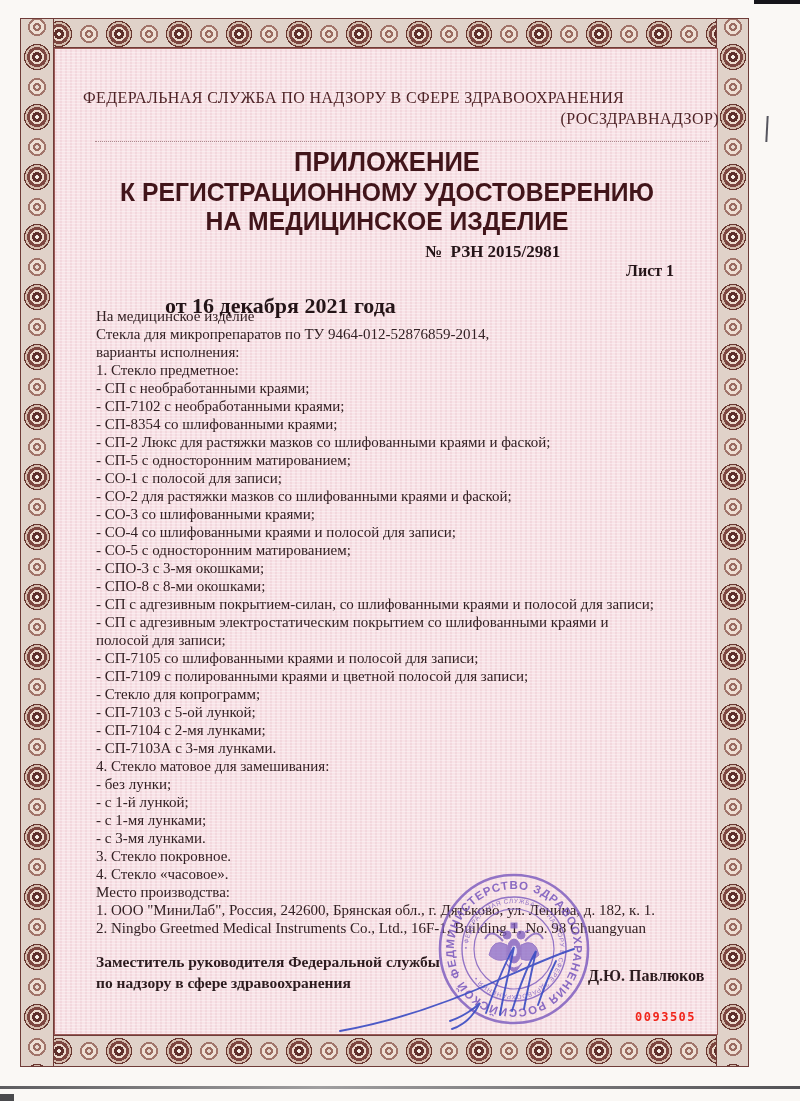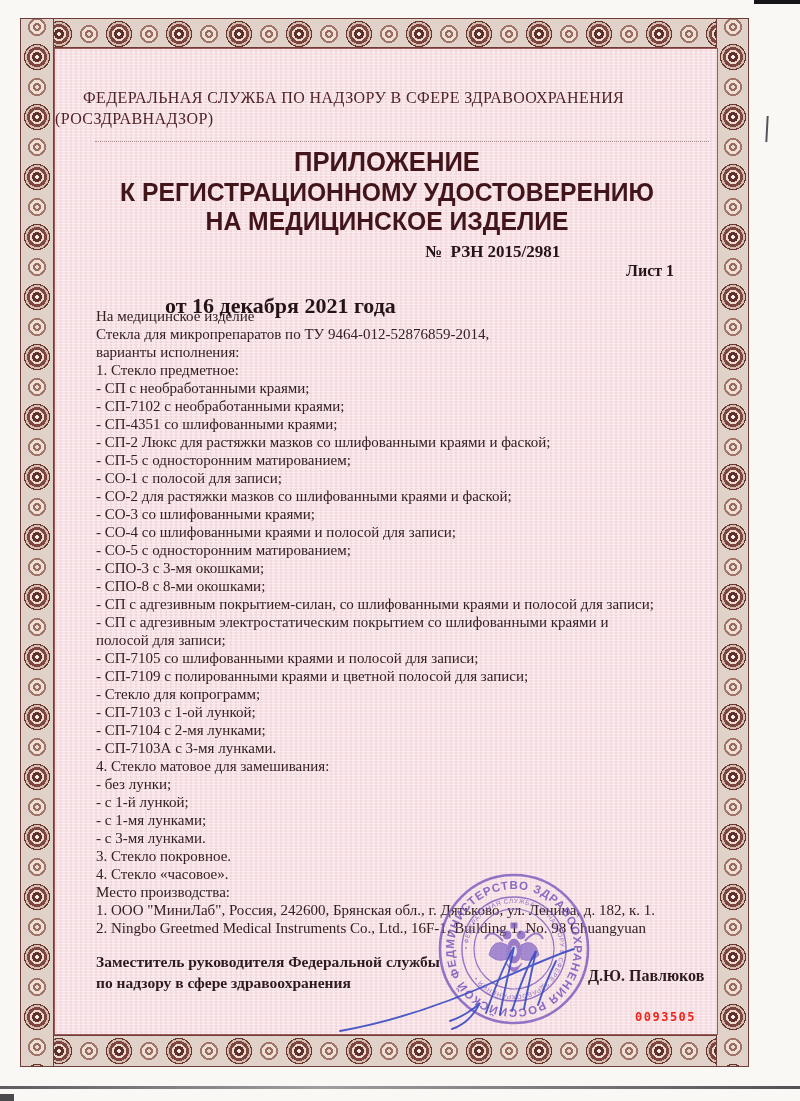--- a/index.html
+++ b/index.html
@@ -22,21 +22,21 @@
   .band-right{left:716px;top:18px;width:33px;height:1049px;}
 
   
   .inner{position:absolute;left:54px;top:48px;width:664px;height:987px;box-sizing:border-box;
     background-color:#f8e3e7;border:1.5px solid #9c5a58;
     background-image:
       repeating-linear-gradient(0deg, rgba(255,255,255,0.35) 0 1px, rgba(255,255,255,0) 1px 3px),
       repeating-linear-gradient(90deg, rgba(224,172,184,0.22) 0 2px, rgba(0,0,0,0) 2px 5px);}
 
   .org1{position:absolute;left:0;top:40px;width:664px;text-align:left;font-size:16px;color:#4e2326;letter-spacing:.4px;white-space:nowrap;margin-left:28px;}
-  .org2{position:absolute;left:0;top:61px;width:664px;text-align:left;font-size:16px;color:#4e2326;letter-spacing:.4px;}
+  .org2{position:absolute;left:0;top:61px;width:664px;text-align:right;font-size:16px;color:#4e2326;letter-spacing:.4px;}
   .rule{position:absolute;left:40px;top:92px;width:614px;border-top:1px dotted rgba(112,70,72,.55);}
   .ttl{position:absolute;left:0;width:664px;text-align:center;font-family:"Liberation Sans",sans-serif;font-weight:bold;color:#41151a;transform:scaleX(.95);}
   .t1{top:98px;font-size:27px;}
   .t2{top:128px;font-size:26px;}
   .t3{top:157px;font-size:26px;}
   .meta-date{position:absolute;left:110px;top:196px;font-size:22px;font-weight:bold;color:#241417;white-space:pre;margin-top:48px;}
   .meta-num{position:absolute;left:370px;top:193px;font-size:17px;font-weight:bold;color:#241417;white-space:pre;}
   .sheet{position:absolute;left:571px;top:213px;font-size:16px;font-weight:bold;color:#241417;white-space:pre;}
 
   .body{position:absolute;left:41px;top:258px;width:630px;}
@@ -81,37 +81,37 @@
     <div class="sheet">Лист 1</div>
 
     <div class="body">
 
     <div class="bl">На медицинское изделие</div>
         <div class="bl b">Стекла для микропрепаратов по ТУ 9464-012-52876859-2014,</div>
         <div class="bl">варианты исполнения:</div>
         <div class="bl">1. Стекло предметное:</div>
         <div class="bl">- СП с необработанными краями;</div>
         <div class="bl">- СП-7102 с необработанными краями;</div>
-        <div class="bl">- СП-4351 со шлифованными краями;</div>
+        <div class="bl">- СП-8354 со шлифованными краями;</div>
         <div class="bl">- СП-2 Люкс для растяжки мазков со шлифованными краями и фаской;</div>
         <div class="bl">- СП-5 с односторонним матированием;</div>
         <div class="bl">- СО-1 с полосой для записи;</div>
         <div class="bl">- СО-2 для растяжки мазков со шлифованными краями и фаской;</div>
         <div class="bl">- СО-3 со шлифованными краями;</div>
         <div class="bl">- СО-4 со шлифованными краями и полосой для записи;</div>
         <div class="bl">- СО-5 с односторонним матированием;</div>
         <div class="bl">- СПО-3 с 3-мя окошками;</div>
         <div class="bl">- СПО-8 с 8-ми окошками;</div>
         <div class="bl">- СП с адгезивным покрытием-силан, со шлифованными краями и полосой для записи;</div>
         <div class="bl">- СП с адгезивным электростатическим покрытием со шлифованными краями и</div>
         <div class="bl">полосой для записи;</div>
         <div class="bl">- СП-7105 со шлифованными краями и полосой для записи;</div>
         <div class="bl">- СП-7109 с полированными краями и цветной полосой для записи;</div>
         <div class="bl">- Стекло для копрограмм;</div>
-        <div class="bl">- СП-7103 с 1-ой лункой;</div>
+        <div class="bl">- СП-7103 с 5-ой лункой;</div>
         <div class="bl">- СП-7104 с 2-мя лунками;</div>
         <div class="bl">- СП-7103А с 3-мя лунками.</div>
         <div class="bl">4. Стекло матовое для замешивания:</div>
         <div class="bl">- без лунки;</div>
         <div class="bl">- с 1-й лункой;</div>
         <div class="bl">- с 1-мя лунками;</div>
         <div class="bl">- с 3-мя лунками.</div>
         <div class="bl">3. Стекло покровное.</div>
         <div class="bl">4. Стекло «часовое».</div>
         <div class="bl">Место производства:</div>

